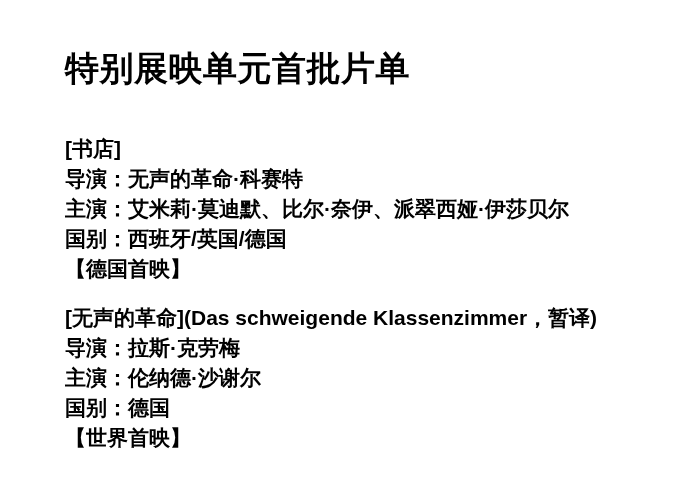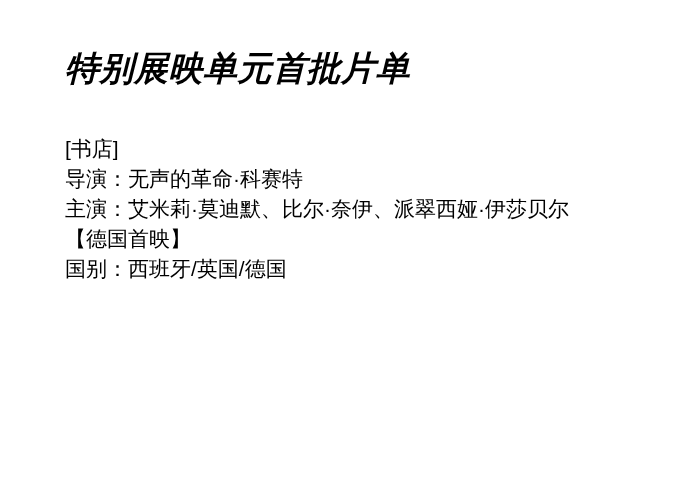--- a/index.html
+++ b/index.html
@@ -21,42 +21,48 @@
     padding: 46px 40px 0 65px;
     background: #ffffff;
   }
   .page-title {
     margin: 0 0 44px 0;
     font-size: 34px;
     line-height: 44px;
     font-weight: 700;
     letter-spacing: 0.5px;
     white-space: nowrap;
-    font-style: italic;
   }
   .film p {
     margin: 0;
     font-size: 21px;
     line-height: 30px;
-    font-weight: 400;
+    font-weight: 700;
     white-space: nowrap;
   }
   .film + .film {
     margin-top: 19px;
   }
 </style>
 </head>
 <body>
 
 <div class="page">
 
   <h1 class="page-title">特别展映单元首批片单</h1>
 
   <section class="film">
     <p>[书店]</p>
     <p>导演：无声的革命·科赛特</p>
     <p>主演：艾米莉·莫迪默、比尔·奈伊、派翠西娅·伊莎贝尔</p>
+    <p>国别：西班牙/英国/德国</p>
     <p>【德国首映】</p>
-    <p>国别：西班牙/英国/德国</p>
   </section>
 
+  <section class="film">
+    <p>[无声的革命](Das schweigende Klassenzimmer，暂译)</p>
+    <p>导演：拉斯·克劳梅</p>
+    <p>主演：伦纳德·沙谢尔</p>
+    <p>国别：德国</p>
+    <p>【世界首映】</p>
+  </section>
 
 </div>
 
 </body></html>

